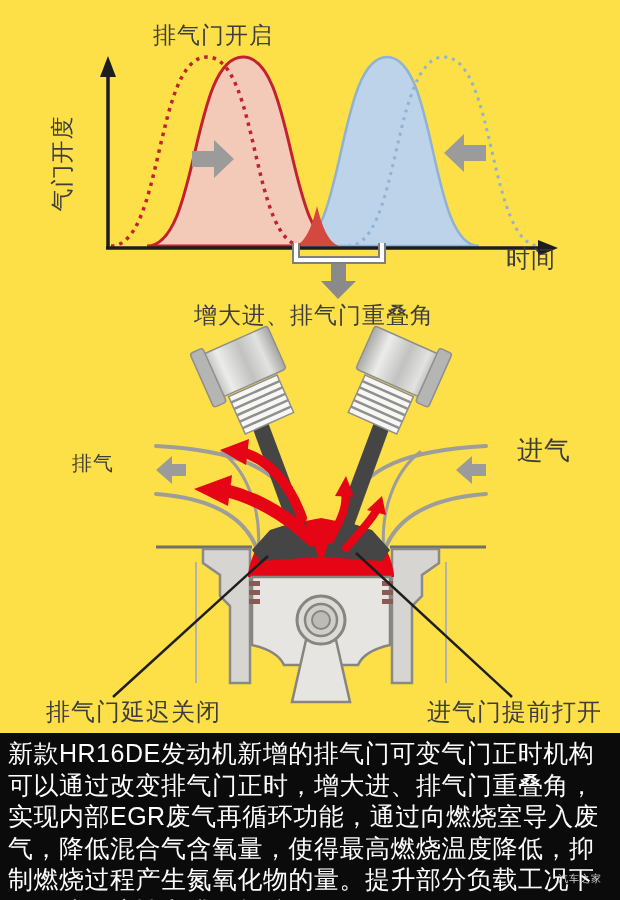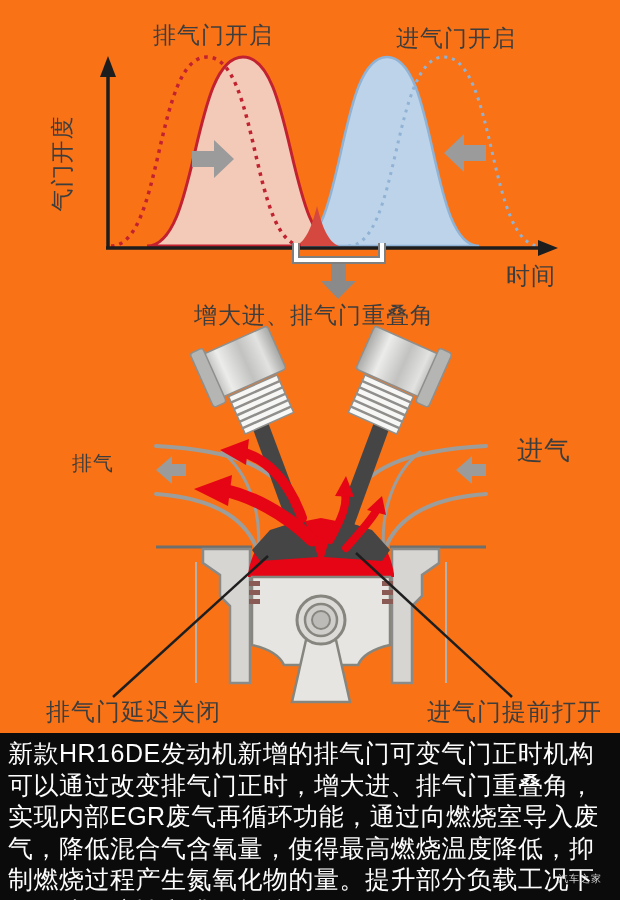--- a/index.html
+++ b/index.html
@@ -1,24 +1,24 @@
 <!DOCTYPE html>
 <html><head>
 <meta charset="utf-8">
 <style>
   * { margin:0; padding:0; box-sizing:border-box; }
   html,body { width:620px; }
   body { font-family:"Liberation Sans","DejaVu Sans",sans-serif; background:#ffffff; }
-  .stage { position:relative; width:620px; height:900px; background:#f97316; overflow:hidden; }
+  .stage { position:relative; width:620px; height:900px; background:#fde047; overflow:hidden; }
   .diagram-svg { position:absolute; left:0; top:0; }
   .lbl { position:absolute; color:#3d3d3d; font-size:23px; letter-spacing:1px; white-space:nowrap; }
   .lbl-y { left:8px; top:148px; width:108px; text-align:center; transform:rotate(-90deg); }
   .lbl-exh-open { left:153px; top:20px; }
   .lbl-int-open { left:396px; top:23px; }
-  .lbl-time { left:506px; top:260px; font-size:24px; }
+  .lbl-time { left:506px; top:243px; font-size:24px; }
   .lbl-annot { left:0; top:300px; width:620px; text-align:center; font-size:23px;padding-left:8px; }
   .lbl-exhaust { left:72px; top:450px; font-size:20px; }
   .lbl-intake { left:517px; top:433px; font-size:26px; }
   .lbl-co-left { left:46px; top:696px; font-size:24px; }
   .lbl-co-right { left:427px; top:696px; font-size:24px; }
   .caption { position:absolute; left:0; top:733px; width:620px; height:167px;
              background:#0b0b0b; color:#fdfdfd; font-size:25px; line-height:31.5px;
              padding:5px 8px 0 8px; letter-spacing:0.5px; }
   .caption .b { font-weight:400; }
   .watermark { position:absolute; right:18px; bottom:5px; color:#d6d6d6; font-size:10px; letter-spacing:1px;font-family:Liberation Mono, monospace; }
@@ -154,21 +154,20 @@
         <polygon points="335,496 346,476 354,497"></polygon>
         <polygon points="367,510 382,496 386,515"></polygon>
       </g>
 
       <line x1="268" y1="556" x2="113" y2="697" stroke="#1e1e1e" stroke-width="2.5"></line>
       <line x1="356" y1="553" x2="512" y2="697" stroke="#1e1e1e" stroke-width="2.5"></line>
     </g>
   </svg>
 
   <div class="lbl lbl-exh-open">排气门开启</div>
-  <div class="lbl lbl-int-open">进气门开启</div>
   <div class="lbl lbl-y">气门开度</div>
   <div class="lbl lbl-time">时间</div>
   <div class="lbl lbl-annot">增大进、排气门重叠角</div>
   <div class="lbl lbl-exhaust">排气</div>
   <div class="lbl lbl-intake">进气</div>
   <div class="lbl lbl-co-right">进气门提前打开</div>
   <div class="lbl lbl-co-left">排气门延迟关闭</div>
 
   <div class="caption">
     <span>新款HR16DE发动机</span><span class="b">新增的排气门可变气门正时机构</span><span>可以通过改变排气门正时，增大进、排气门重叠角，实现内部EGR废气再循环功能，通过向燃烧室导入废气，降低混合气含氧量，使得最高燃烧温度降低，抑制燃烧过程产生氮氧化物的量。提升部分负载工况下的燃油经济性和排放标准。</span>

